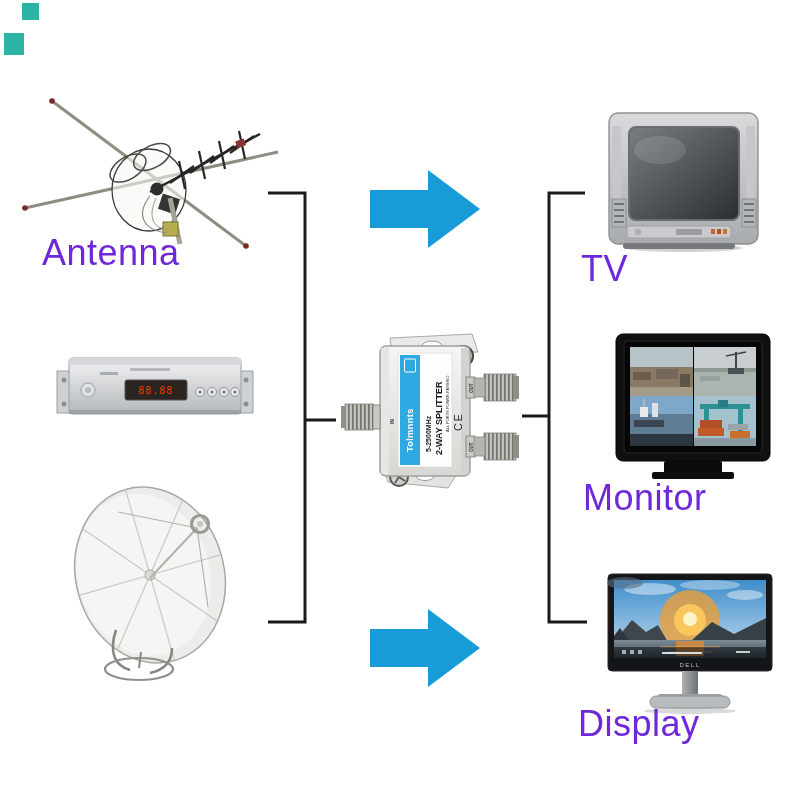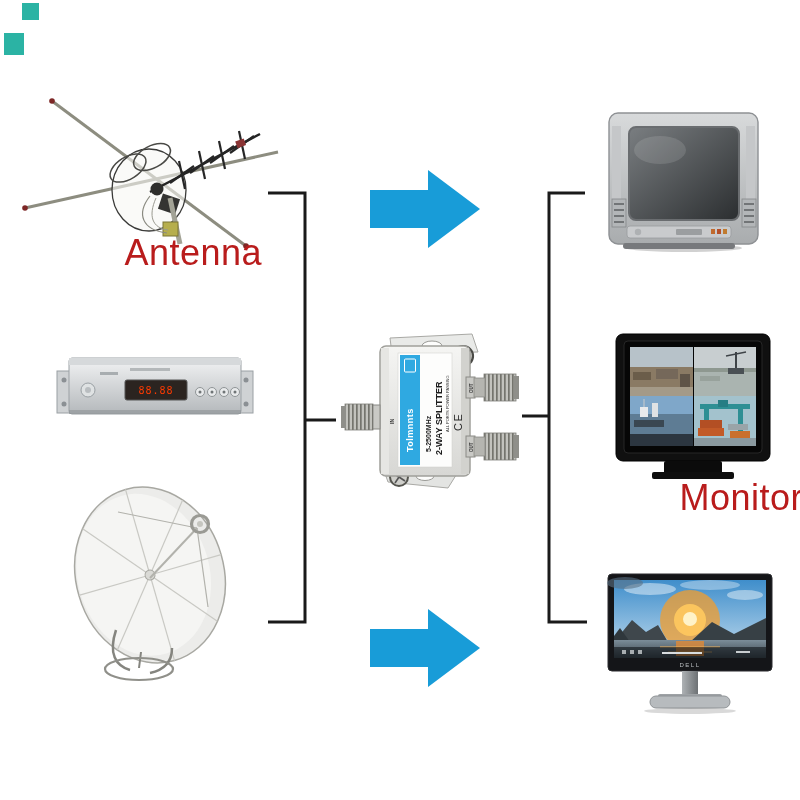--- a/index.html
+++ b/index.html
@@ -1,22 +1,22 @@
 <!DOCTYPE html>
 <html><head>
 <meta charset="utf-8">
 <style>
   html,body{margin:0;padding:0;background:#fff;}
   #canvas{
     position:relative;width:800px;height:800px;background:#ffffff;
     font-family:"Liberation Sans",sans-serif;overflow:hidden;
   }
   .devlabel{
-    position:absolute;width:220px;text-align:right;
-    font-size:36px;font-weight:400;letter-spacing:.5px;color:#b91c1c;
+    position:absolute;width:220px;text-align:left;
+    font-size:36px;font-weight:400;letter-spacing:.5px;color:#6d28d9;
     font-family:"Liberation Sans",sans-serif;
   }
   svg{position:absolute;left:0;top:0;}
 </style>
 </head>
 <body>
 
 <div id="canvas">
 
 <svg width="800" height="800" viewBox="0 0 800 800">
@@ -305,15 +305,17 @@
       <rect x="466" y="436" width="9" height="21" fill="#c9c9c5" stroke="#8a8a85"></rect>
       <rect x="484" y="433" width="32" height="27" fill="url(#thr)" stroke="#7e7e78" stroke-width=".8"></rect>
       <rect x="474" y="437" width="11" height="19" fill="#b5b5b0" stroke="#8a8a85" stroke-width=".8"></rect>
       <rect x="514" y="435" width="5" height="23" fill="#8f8f8a"></rect>
       <text transform="translate(473,452) rotate(-90)" font-size="4.5" font-weight="bold" fill="#333">OUT</text>
     </g>
   </g>
 </svg>
 
 <div class="devlabel" style="left:42px;top:232px;">Antenna</div>
+<div class="devlabel" style="left:581px;top:248px;">TV</div>
 <div class="devlabel" style="left:583px;top:477px;">Monitor</div>
+<div class="devlabel" style="left:578px;top:703px;">Display</div>
 
 </div>
 
 </body></html>

